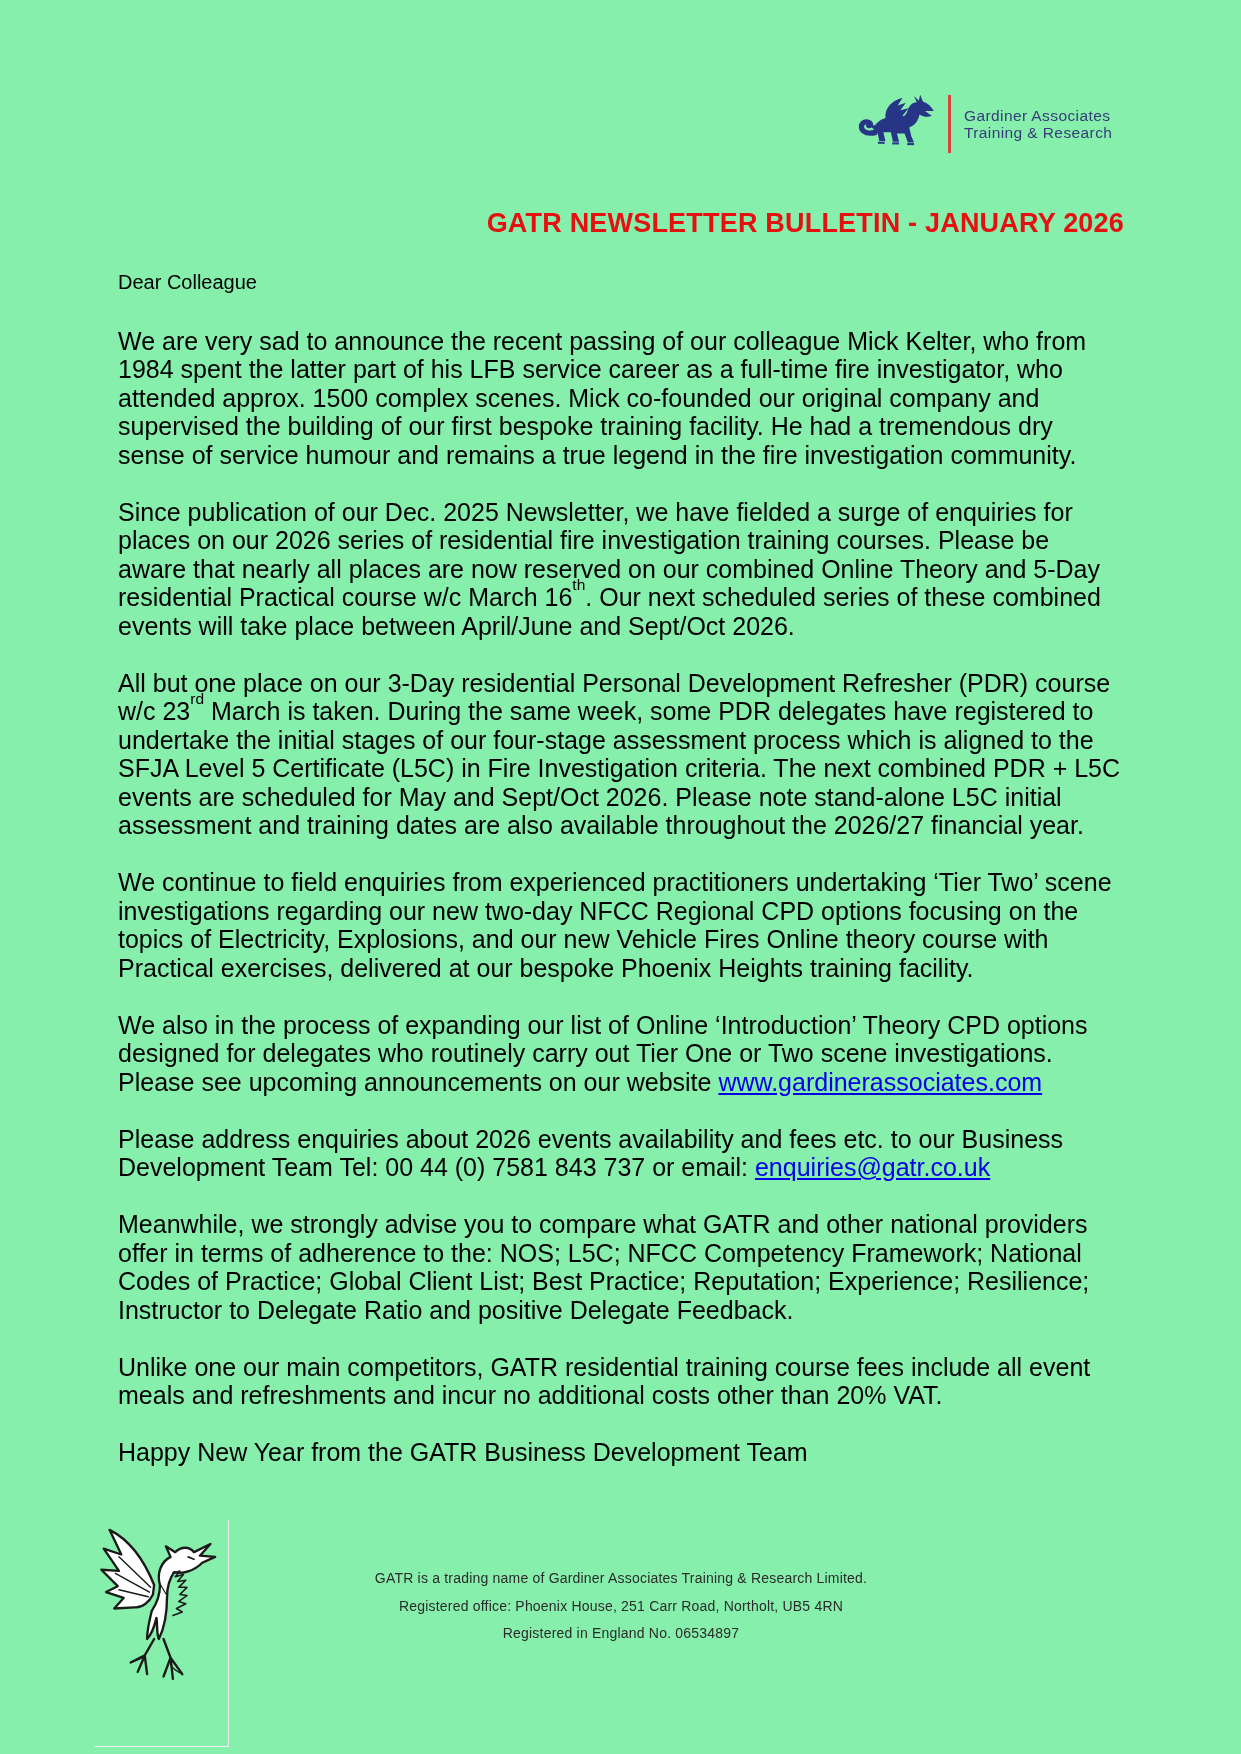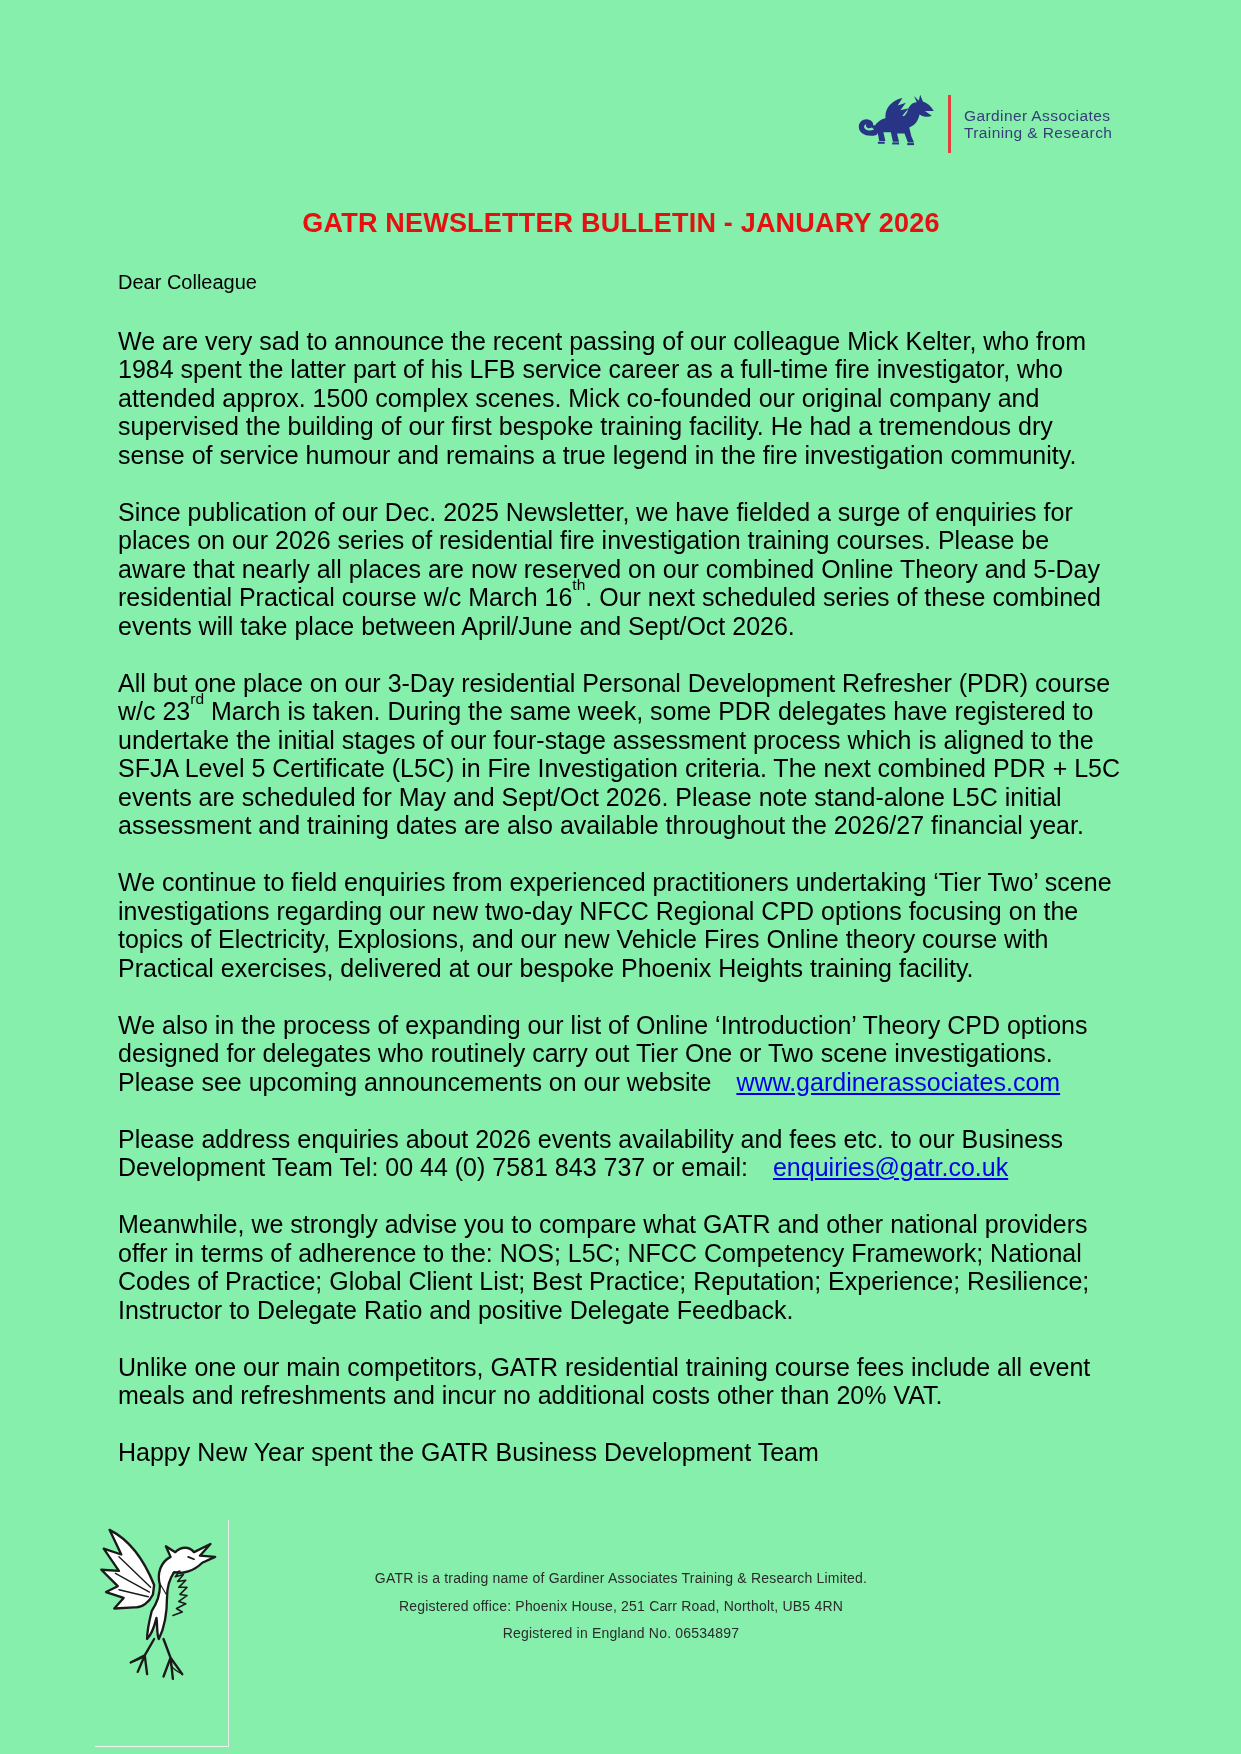--- a/index.html
+++ b/index.html
@@ -26,26 +26,26 @@
   .header-logo .wordmark{
     font-size:15.5px;line-height:17px;letter-spacing:.4px;
     color:#363d78;white-space:nowrap;
   }
 
   
   .letter{position:absolute;left:118px;top:208px;width:1006px;}
   .doc-title{
     margin:0 0 30px 0;
     font-size:27px;line-height:30px;font-weight:bold;
-    color:#e51111;text-align:center;letter-spacing:.2px;
+    color:#e51111;text-align:right;letter-spacing:.2px;
   }
   .salutation{margin:0 0 30px 0;font-size:20px;line-height:28.5px;}
   .letter p{margin:0 0 28.5px 0;font-size:25px;line-height:28.5px;}
   .letter sup{font-size:.62em;line-height:0;position:relative;top:-.45em;margin-top:8px;}
-  a.doc-link{color:#0000e8;cursor:pointer;margin-left:18px;}
+  a.doc-link{color:#0000e8;cursor:pointer;}
 
   
   .footer-dragon-box{
     position:absolute;left:95px;top:1520px;width:133px;height:226px;
     border-right:1px solid #ececec;border-bottom:1px solid #f2f2f2;
   }
   .footer-dragon-box svg{display:block;margin-top:4px;}
   .footer-text{
     position:absolute;left:118px;top:1565px;width:1006px;
     text-align:center;font-size:14px;line-height:27.5px;
@@ -84,21 +84,21 @@
     <div class="salutation">Dear Colleague</div>
     <div>
         <p>We are very sad to announce the recent passing of our colleague Mick Kelter, who from 1984 spent the latter part of his LFB service career as a full-time fire investigator, who attended approx. 1500 complex scenes. Mick co-founded our original company and supervised the building of our first bespoke training facility. He had a tremendous dry sense of service humour and remains a true legend in the fire investigation community.</p>
         <p>Since publication of our Dec. 2025 Newsletter, we have fielded a surge of enquiries for places on our 2026 series of residential fire investigation training courses. Please be aware that nearly all places are now reserved on our combined Online Theory and 5-Day residential Practical course w/c March 16<sup>th</sup>. Our next scheduled series of these combined events will take place between April/June and Sept/Oct 2026.</p>
         <p>All but one place on our 3-Day residential Personal Development Refresher (PDR) course w/c 23<sup>rd</sup> March is taken. During the same week, some PDR delegates have registered to undertake the initial stages of our four-stage assessment process which is aligned to the SFJA Level 5 Certificate (L5C) in Fire Investigation criteria. The next combined PDR + L5C events are scheduled for May and Sept/Oct 2026. Please note stand-alone L5C initial assessment and training dates are also available throughout the 2026/27 financial year.</p>
         <p>We continue to field enquiries from experienced practitioners undertaking ‘Tier Two’ scene investigations regarding our new two-day NFCC Regional CPD options focusing on the topics of Electricity, Explosions, and our new Vehicle Fires Online theory course with Practical exercises, delivered at our bespoke Phoenix Heights training facility.</p>
         <p>We also in the process of expanding our list of Online ‘Introduction’ Theory CPD options designed for delegates who routinely carry out Tier One or Two scene investigations. Please see upcoming announcements on our website <a href="#" class="doc-link">www.gardinerassociates.com</a></p>
         <p>Please address enquiries about 2026 events availability and fees etc. to our Business Development Team Tel: 00 44 (0) 7581 843 737 or email: <a href="#" class="doc-link">enquiries@gatr.co.uk</a></p>
         <p>Meanwhile, we strongly advise you to compare what GATR and other national providers offer in terms of adherence to the: NOS; L5C; NFCC Competency Framework; National Codes of Practice; Global Client List; Best Practice; Reputation; Experience; Resilience; Instructor to Delegate Ratio and positive Delegate Feedback.</p>
         <p>Unlike one our main competitors, GATR residential training course fees include all event meals and refreshments and incur no additional costs other than 20% VAT.</p>
-        <p>Happy New Year spent the GATR Business Development Team</p>
+        <p>Happy New Year from the GATR Business Development Team</p>
       </div>
   </div>
 
   <div class="footer-dragon-box">
     <svg width="130" height="176" viewBox="0 0 110 150" aria-hidden="true">
       <g fill="#ffffff" stroke="#1a1a1a" stroke-width="2" stroke-linejoin="round" stroke-linecap="round">
 
         <path d="M50 52 C42 32 30 14 12 5 L22 26 L7 21 L20 40 L5 39 L19 53 L9 58 L24 63 L16 72 L33 71 C40 72 46 66 49 60 Z"></path>
         <path d="M47 54 L20 28 M46 58 L17 42 M45 62 L20 56" fill="none" stroke-width="1.2"></path>
 

